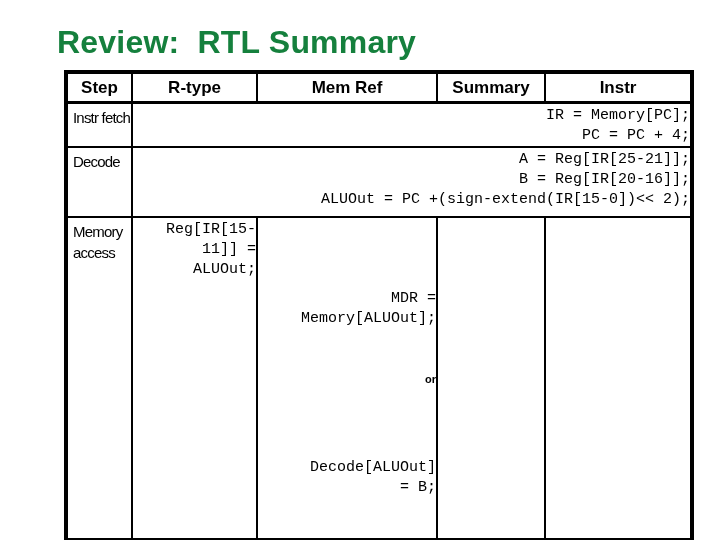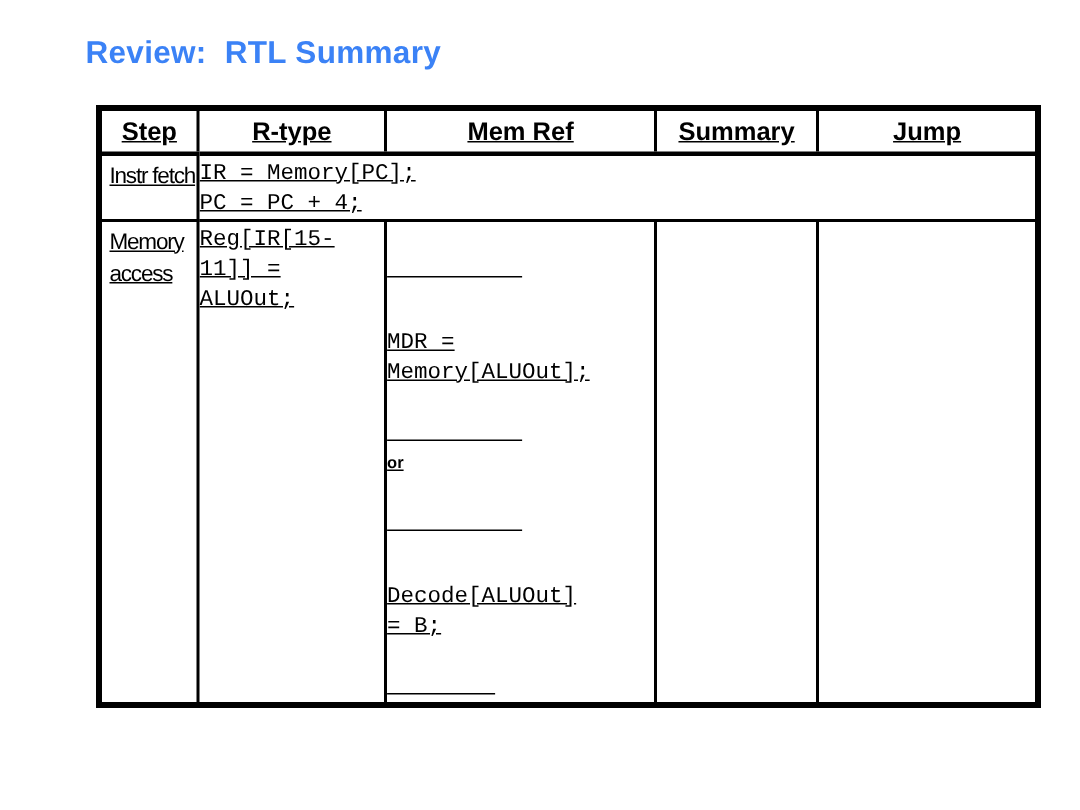--- a/index.html
+++ b/index.html
@@ -11,39 +11,38 @@
   }
   .slide {
     position: relative;
     width: 720px; height: 540px;
     background: #ffffff;
   }
   .title {
     position: absolute;
     left: 57px; top: 24px;
     margin: 0;
-    font-size: 21px;
+    font-size: 32px;
     font-weight: bold;
-    color: #3b82f6;
+    color: #15803d;
     white-space: pre;
     letter-spacing: 0.2px;
   }
   table.rtl-table {
     position: absolute;
     left: 64px; top: 70px;
     border-collapse: collapse;
     table-layout: fixed;
     border: 4px solid #000;
   }
   .rtl-table th, .rtl-table td {
     border: 2px solid #000;
     vertical-align: top;
     padding: 0;
     overflow: hidden;
-    text-decoration: underline;
   }
   .rtl-table thead th {
     border-bottom: 3px solid #000;
     font-size: 17px;
     font-weight: bold;
     text-align: center;
     padding: 4px 0 2px 0;
     white-space: pre;
   }
   tr.h-header { height: 30px; }
@@ -56,21 +55,21 @@
     line-height: 21px;
     letter-spacing: -0.8px;
     text-align: left;
     padding: 3px 1px 2px 5px;
     white-space: pre;
   }
   td.code {
     font-family: "Liberation Mono", "DejaVu Sans Mono", monospace;
     font-size: 15px;
     line-height: 20px;
-    text-align: left;
+    text-align: right;
     white-space: pre;
     padding-top: 2px;
   }
   .code-part {
     display: block;
     white-space: pre;
     margin-top: 29px;
   }
   .or-label {
     display: block;
@@ -96,28 +95,34 @@
       <col style="width:180px">
       <col style="width:108px">
       <col style="width:147px">
     </colgroup>
     <thead>
       <tr class="h-header">
         <th>Step</th>
         <th>R-type</th>
         <th>Mem Ref</th>
         <th>Summary</th>
-        <th>Jump</th>
+        <th>Instr</th>
       </tr>
     </thead>
     <tbody>
       <tr class="h-r1">
         <td class="step">Instr fetch</td>
         <td class="code" colspan="4">IR = Memory[PC];
 PC = PC + 4;</td>
+      </tr>
+      <tr class="h-r2">
+        <td class="step">Decode</td>
+        <td class="code" colspan="4">A = Reg[IR[25-21]];
+B = Reg[IR[20-16]];
+ALUOut = PC +(sign-extend(IR[15-0])&lt;&lt; 2);</td>
       </tr>
       <tr class="h-r4">
         <td class="step">Memory
 access</td>
         <td class="code">Reg[IR[15-
 11]] =
 ALUOut;</td>
         <td class="code">
           <span class="code-part">MDR =
 Memory[ALUOut];</span>

